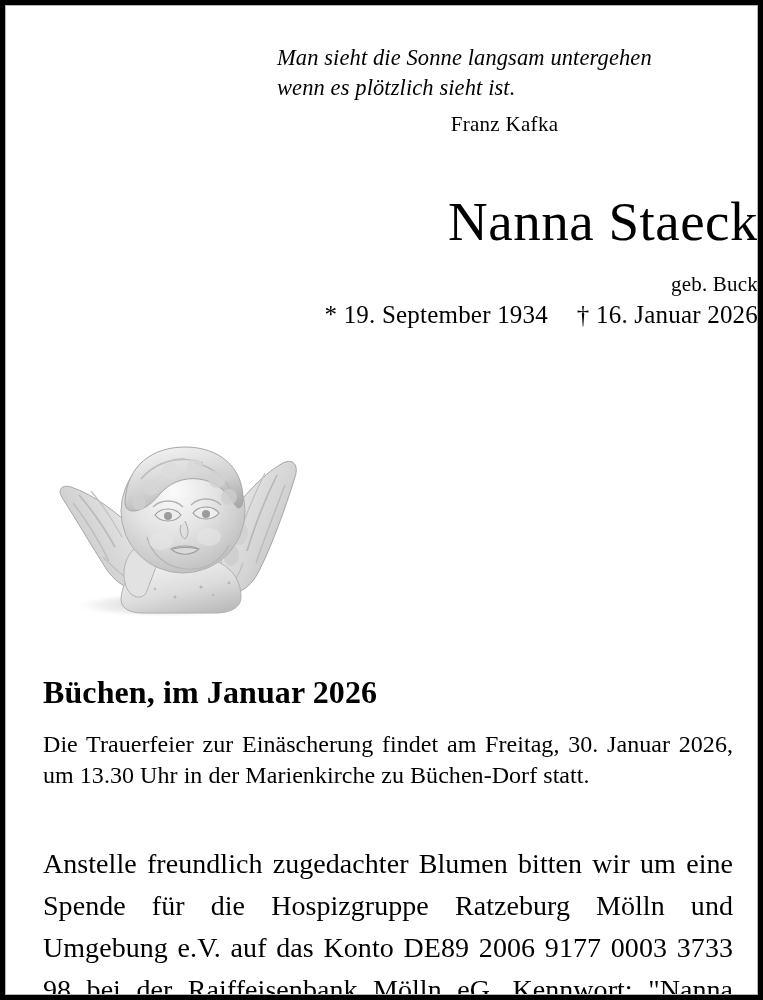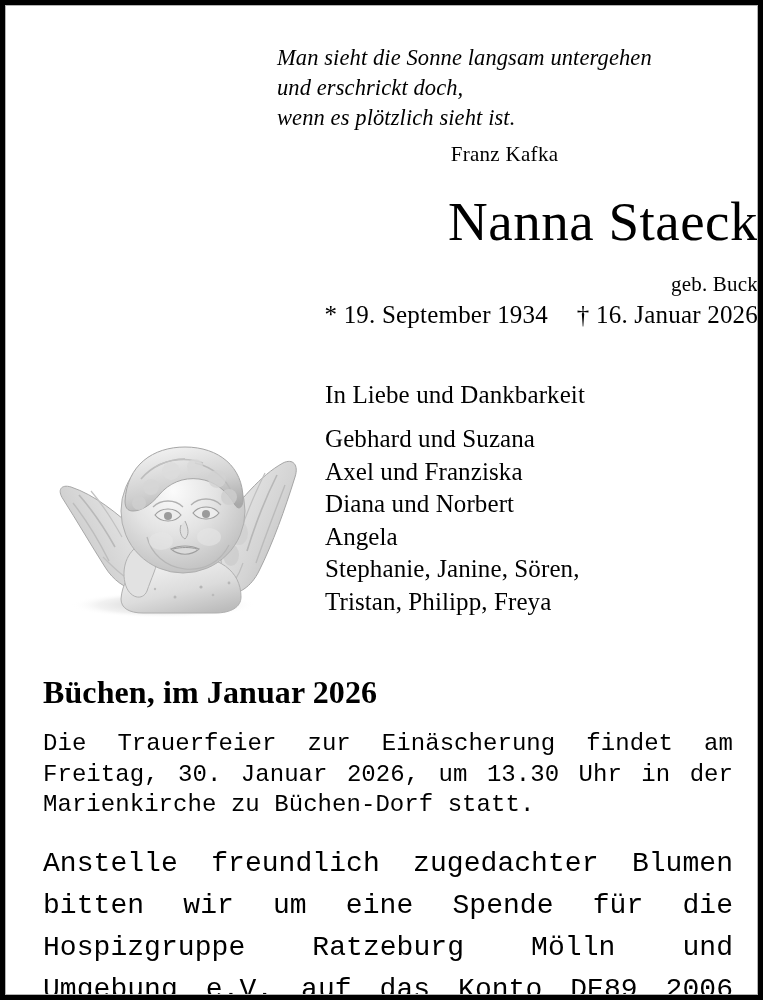--- a/index.html
+++ b/index.html
@@ -133,35 +133,33 @@
   }
   .para {
     position: absolute;
     left: 38px;
     width: 690px;
     text-align: justify;
     text-justify: inter-word;
     font-size: 24px;
     line-height: 30.5px;
     letter-spacing: 0.05px;
-    font-family: Liberation Mono, monospace;
   }
   .para-ceremony { top: 724px; }
   .para-donation { top: 838px; font-size: 28px; line-height: 42px; }
   .para :last-child { text-align: left; }
 </style>
 </head>
 <body>
 
 <div class="notice">
   <div class="sheet">
 
     <div class="quote-block">
       <div class="quote-line">Man sieht die Sonne langsam untergehen</div>
-      <div class="quote-line">und erschrickt doch,</div>
       <div class="quote-line">wenn es plötzlich sieht ist.</div>
       <div class="quote-attrib">Franz Kafka</div>
     </div>
 
     <div class="name-block">
       <div class="deceased-name">Nanna Staeck</div>
       <div class="maiden-name">geb. Buck</div>
       <div class="life-dates">
         <span>*</span>
         <span>19. September 1934</span>
@@ -265,29 +263,20 @@
         <ellipse cx="166" cy="100" rx="12" ry="9" fill="#e6e6e6" opacity="0.6"></ellipse>
 
         <circle cx="158" cy="150" r="1.6" fill="#b5b5b5"></circle>
         <circle cx="170" cy="158" r="1.3" fill="#bababa"></circle>
         <circle cx="132" cy="160" r="1.5" fill="#b8b8b8"></circle>
         <circle cx="112" cy="152" r="1.2" fill="#bcbcbc"></circle>
         <circle cx="186" cy="146" r="1.4" fill="#b7b7b7"></circle>
       </svg>
     </div>
 
-    <div class="mourners">
-      <div class="mourners-heading">In Liebe und Dankbarkeit</div>
-      <div class="mourner-line">Gebhard und Suzana</div>
-      <div class="mourner-line">Axel und Franziska</div>
-      <div class="mourner-line">Diana und Norbert</div>
-      <div class="mourner-line">Angela</div>
-      <div class="mourner-line">Stephanie, Janine, Sören,</div>
-      <div class="mourner-line">Tristan, Philipp, Freya</div>
-    </div>
 
     <div class="place-date">Büchen, im Januar 2026</div>
 
     <div class="para para-ceremony">Die Trauerfeier zur Einäscherung findet am Freitag, 30. Januar 2026, um 13.30 Uhr in der Marienkirche zu Büchen-Dorf statt.</div>
 
     <div class="para para-donation">Anstelle freundlich zugedachter Blumen bitten wir um eine Spende für die Hospizgruppe Ratzeburg Mölln und Umgebung e.V. auf das Konto DE89 2006 9177 0003 3733 98 bei der Raiffeisenbank Mölln eG, Kennwort: "Nanna Staeck".</div>
 
   </div>
   <div class="inner-rule"></div>
 </div>

